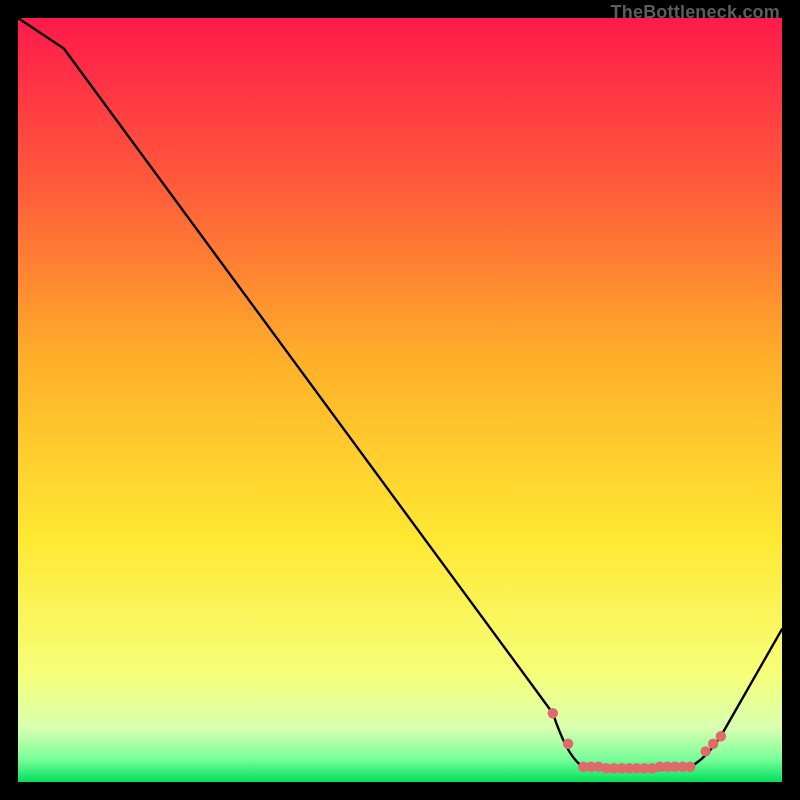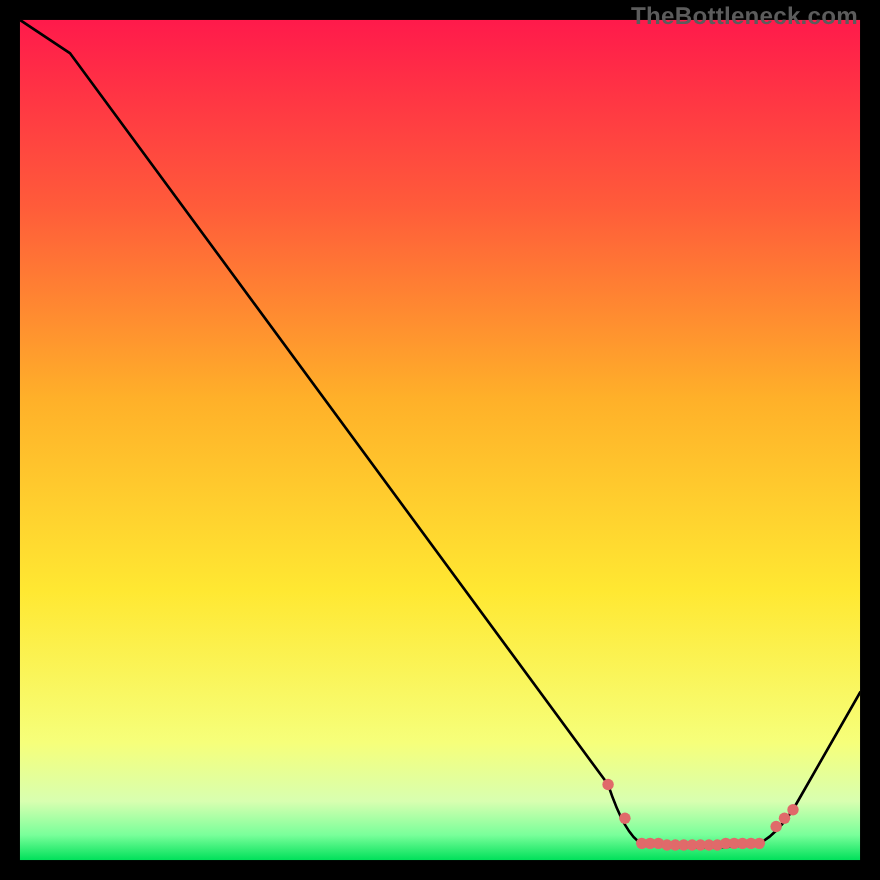--- a/index.html
+++ b/index.html
@@ -21,21 +21,21 @@
     left: 18px;
     top: 18px;
     width: 764px;
     height: 764px;
   }
   .watermark {
     position: absolute;
     top: 2px;
     right: 20px;
     font-family: Arial, Helvetica, sans-serif;
-    font-size: 22px;
+    font-size: 18px;
     font-weight: 600;
     color: #5c5c5c;
     letter-spacing: 0.2px;
     user-select: none;
   }
   svg { display: block; }
 </style>
 </head>
 <body>
 

